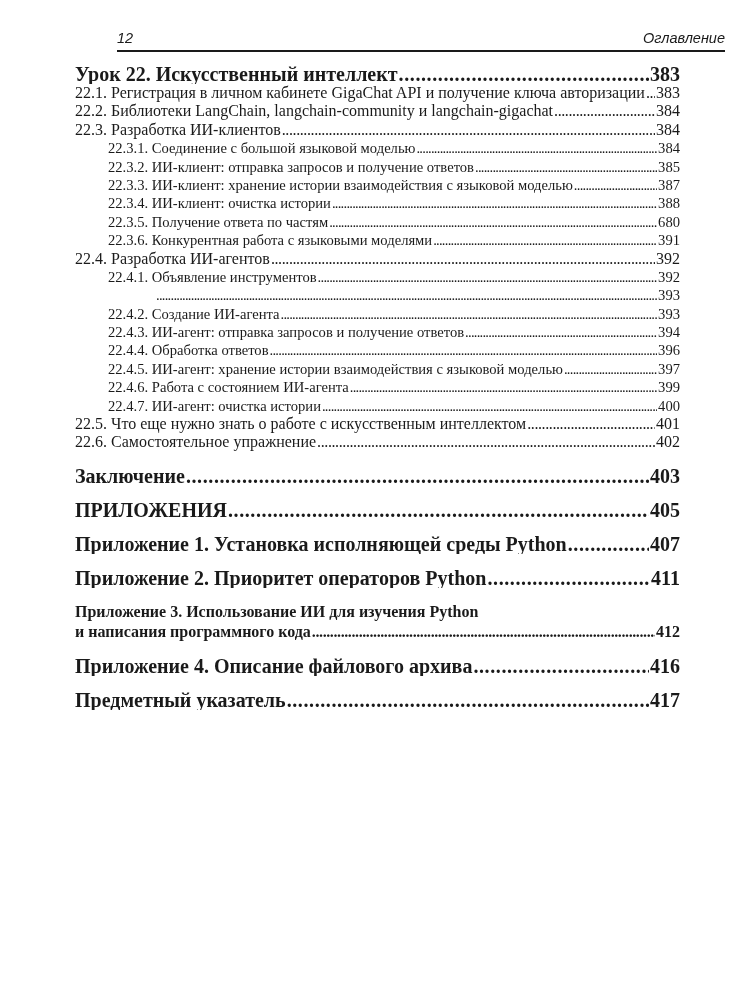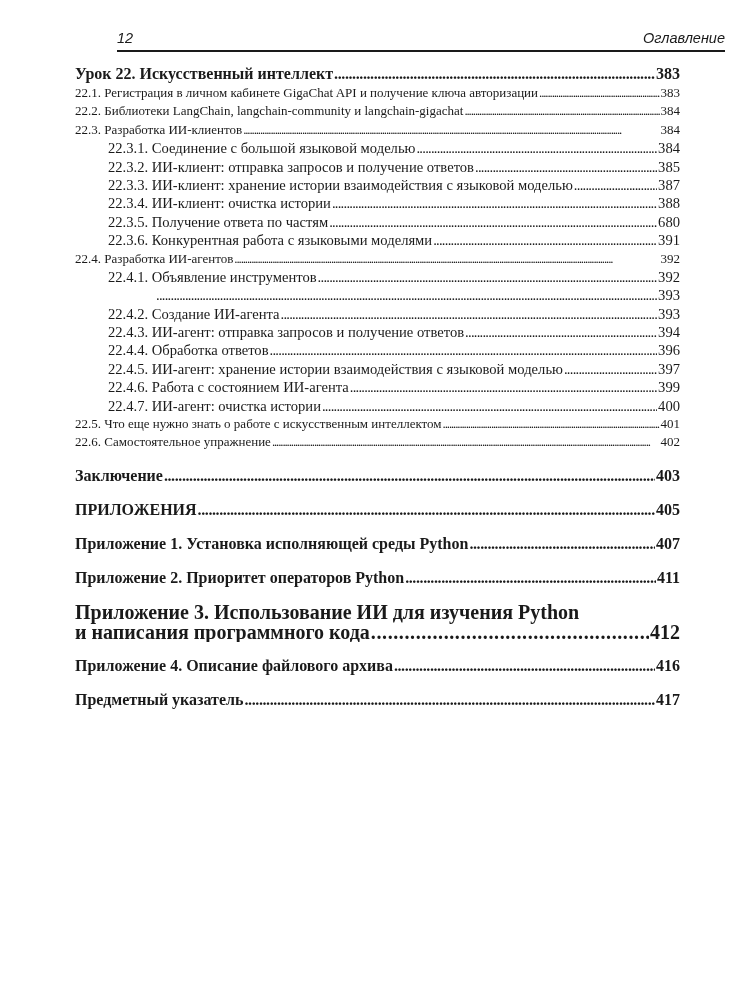--- a/index.html
+++ b/index.html
@@ -14,26 +14,26 @@
     .toc { position: absolute; left: 75px; top: 64px; width: 605px;
       font-family: "Liberation Serif", serif; }
     .row { display: flex; align-items: baseline; white-space: nowrap; overflow: hidden; }
     .row .t { flex: 0 0 auto; }
     .row .dots { flex: 1 1 auto; overflow: hidden; position: relative; margin: 0 1px; }
     .row .dots::after {
       content: ". . . . . . . . . . . . . . . . . . . . . . . . . . . . . . . . . . . . . . . . . . . . . . . . . . . . . . . . . . . . . . . . . . . . . . . . . . . . . . . . . . . . . . . . . . . . . . . . . . . . . . . . . . . . . . . . . . . . . . . . . . . . . . . . . . . . . . . . . . . . . . . . . . . . . . . . . . . . . . . . . . . . . . . . . . . . . . . . . . . .";
       letter-spacing: -2.2px; white-space: nowrap; display: block; overflow: hidden;
     }
     .row .p { flex: 0 0 auto; }
-    .l1 { font-size: 13px; height: 18.4px; line-height: 18.4px; padding-left: 0; }
+    .l1 { font-size: 16px; height: 18.4px; line-height: 18.4px; padding-left: 0; }
     .l2 { font-size: 14.6px; height: 18.4px; line-height: 18.4px; padding-left: 33px; }
     .l3 { font-size: 14.6px; height: 18.4px; line-height: 18.4px; padding-left: 80px; }
-    .ch { font-weight: bold; font-size: 16px; height: 20px; line-height: 20px; }
+    .ch { font-weight: bold; font-size: 20px; height: 20px; line-height: 20px; }
     .gap { margin-top: 14px; align-items: center; }
-    .ch-multi { font-weight: bold; font-size: 20px; line-height: 20px; margin-top: 14px; }
+    .ch-multi { font-weight: bold; font-size: 16px; line-height: 20px; margin-top: 14px; }
     .ch-multi .first { display: block; white-space: nowrap; }
   </style>
 </head>
 <body>
 
 <div class="header">
   <span class="pn">12</span>
   <span class="ttl">Оглавление</span>
 </div>
 

